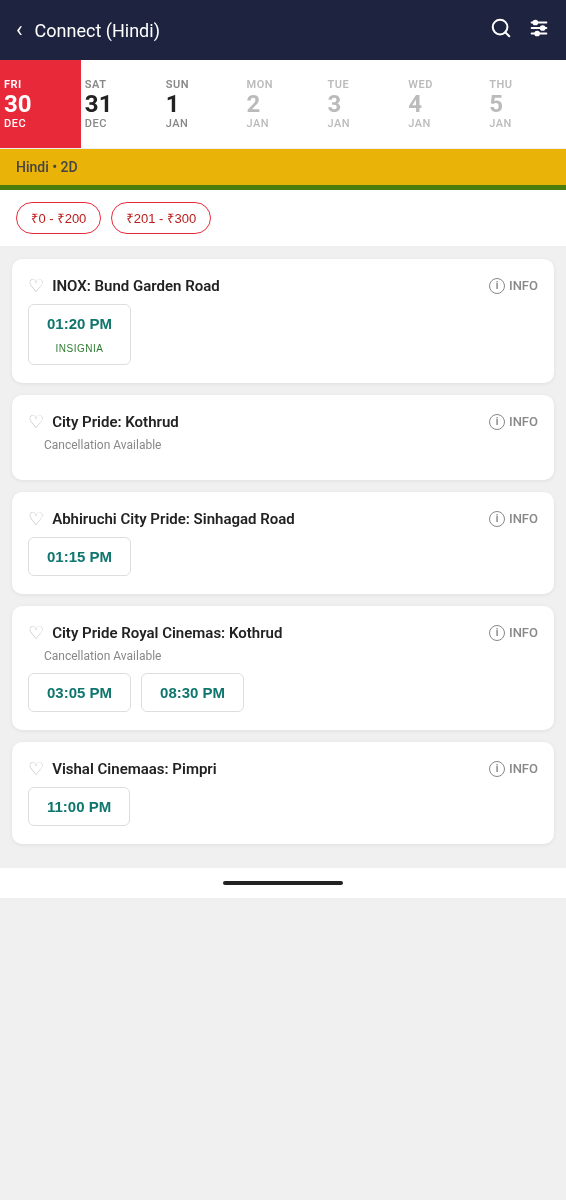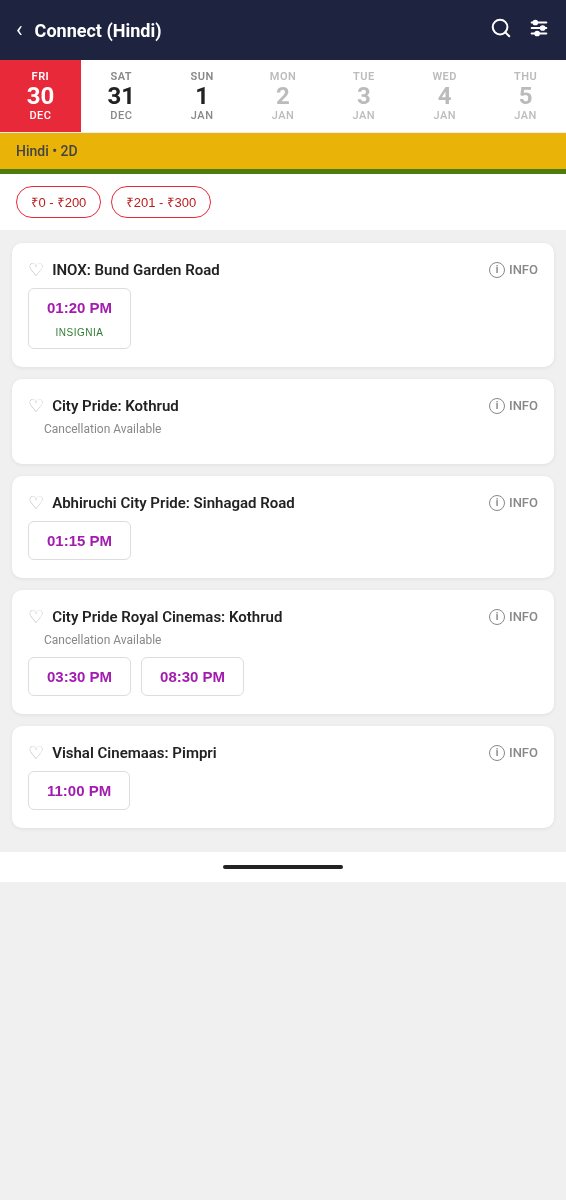--- a/index.html
+++ b/index.html
@@ -24,21 +24,21 @@
     .header-back {
       color: white;
       font-size: 22px;
       cursor: pointer;
       margin-right: 12px;
       line-height: 1;
     }
     .header-title {
       color: white;
       font-size: 18px;
-      font-weight: 700;
+      font-weight: 400;
       flex: 1;
     }
     .header-icons {
       display: flex;
       gap: 16px;
       align-items: center;
     }
     .header-icon {
       color: white;
       font-size: 20px;
@@ -48,23 +48,22 @@
     
     .date-picker {
       background: white;
       display: flex;
       border-bottom: 1px solid #eee;
     }
     .date-item {
       flex: 1;
       display: flex;
       flex-direction: column;
-      align-items: center;
       justify-content: center;
-      padding: 10px 4px;
+      padding: 18px 4px;
       cursor: pointer;
       position: relative;
     }
     .date-item.active {
       background: #e8293a;
     }
     .date-day-name {
       font-size: 11px;
       font-weight: 600;
       color: #888;
@@ -206,21 +205,21 @@
       padding: 10px 18px;
       background: white;
       cursor: pointer;
       display: flex;
       flex-direction: column;
       align-items: center;
     }
     .showtime-time {
       font-size: 15px;
       font-weight: 700;
-      color: #a21caf;
+      color: #0f766e;
     }
     .showtime-label {
       font-size: 10px;
       color: #2e7d32;
       font-weight: 500;
       letter-spacing: 0.5px;
       margin-top: 11px;
     }
 
     
@@ -377,21 +376,21 @@
       </div>
       <div class="info-btn">
         <span class="info-icon">i</span>
         <span>INFO</span>
       </div>
     </div>
     <div class="cancellation-text">Cancellation Available</div>
     <div class="showtime-row">
 
     <button class="showtime-btn">
-      <span class="showtime-time">03:30 PM</span>
+      <span class="showtime-time">03:05 PM</span>
 
     </button>
 
     <button class="showtime-btn">
       <span class="showtime-time">08:30 PM</span>
 
     </button>
 
     </div>
   </div>

